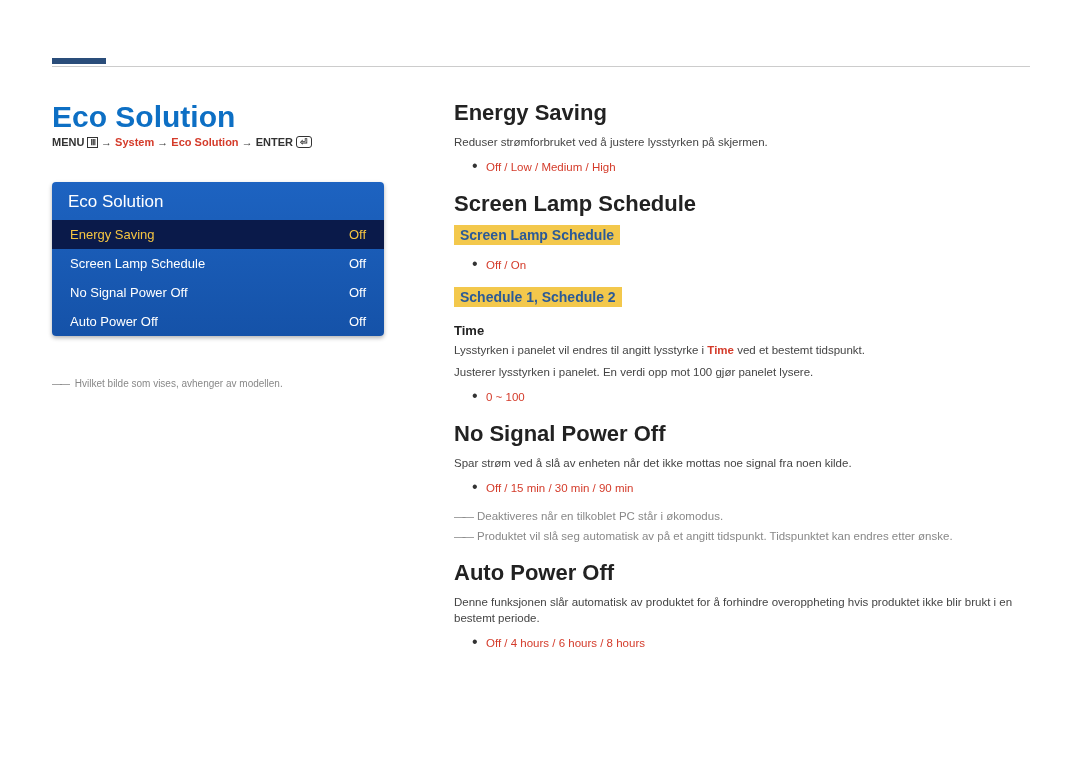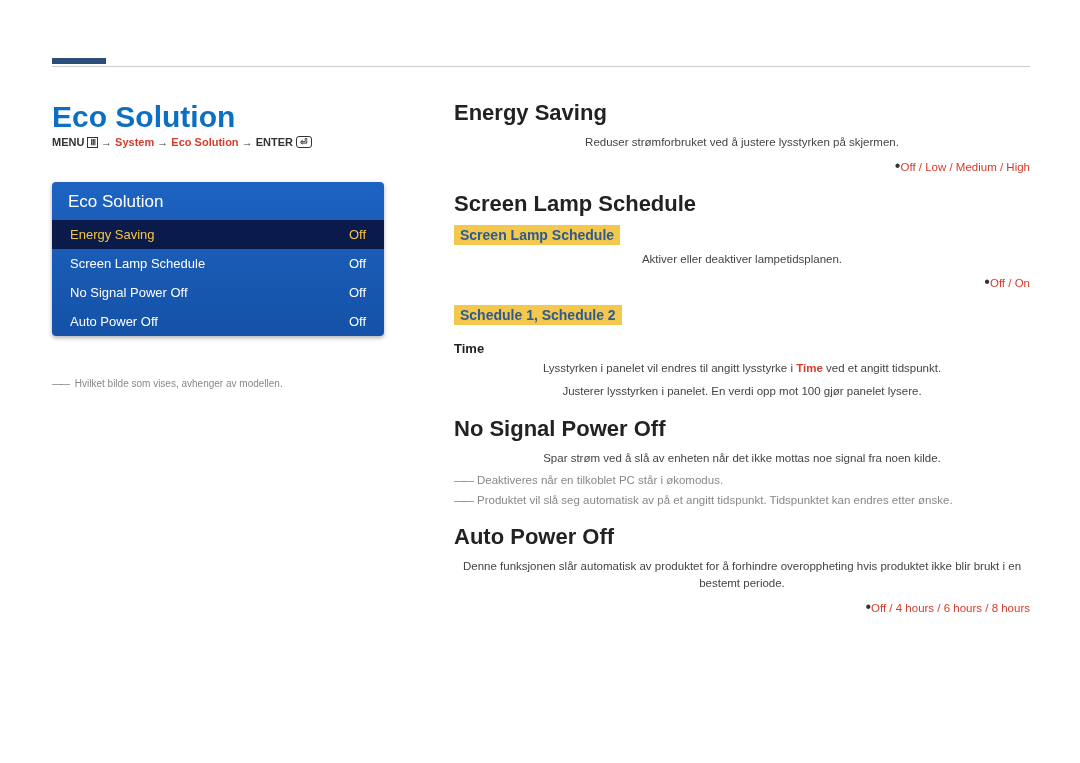--- a/index.html
+++ b/index.html
@@ -112,26 +112,24 @@
     font-size: 22px;
     font-weight: bold;
     color: #222;
     margin-bottom: 8px;
   }
   .body-text {
     font-size: 11.5px;
     color: #444;
     line-height: 1.45;
     margin-bottom: 6px;
-    text-align: center;
   }
   .bullet-list {
     list-style: none;
     margin: 4px 0 14px 18px;
-    text-align: right;
   }
   .bullet-list li::before {
     content: "•";
     color: #333;
     display: inline-block;
     width: 14px;
   }
   .bullet-list .red { color: #d43b2a; font-size: 11.5px; font-weight: normal; }
 
   .note-line {
@@ -216,38 +214,43 @@
     <div class="body-text">Reduser strømforbruket ved å justere lysstyrken på skjermen.</div>
     <ul class="bullet-list">
       <li><span class="red">Off / Low / Medium / High</span></li>
     </ul>
   </div>
 
   <div class="section-block">
     <div class="h2">Screen Lamp Schedule</div>
 
     <div class="highlight-sub">Screen Lamp Schedule</div>
-    <div class="body-text">Aktiver eller deaktiver lampetidsplanen.</div>
     <ul class="bullet-list">
       <li><span class="red">Off / On</span></li>
     </ul>
 
     <div class="highlight-sub">Schedule 1, Schedule 2</div>
 
     <div class="h4">Time</div>
     <div class="body-text">
-      <span>Lysstyrken i panelet vil endres til angitt lysstyrke i </span><span class="inline-red">Time</span><span> ved et angitt tidspunkt.</span>
+      <span>Lysstyrken i panelet vil endres til angitt lysstyrke i </span><span class="inline-red">Time</span><span> ved et bestemt tidspunkt.</span>
     </div>
 
     <div class="body-text">Justerer lysstyrken i panelet. En verdi opp mot 100 gjør panelet lysere.</div>
+    <ul class="bullet-list">
+      <li><span class="red">0 ~ 100</span></li>
+    </ul>
   </div>
 
   <div class="section-block">
     <div class="h2">No Signal Power Off</div>
     <div class="body-text">Spar strøm ved å slå av enheten når det ikke mottas noe signal fra noen kilde.</div>
+    <ul class="bullet-list">
+      <li><span class="red">Off / 15 min / 30 min / 90 min</span></li>
+    </ul>
     <div class="note-line">
       <span class="dash-mark">――</span><span>Deaktiveres når en tilkoblet PC står i økomodus.</span>
     </div>
     <div class="note-line">
       <span class="dash-mark">――</span><span>Produktet vil slå seg automatisk av på et angitt tidspunkt. Tidspunktet kan endres etter ønske.</span>
     </div>
   </div>
 
   <div class="section-block" style="margin-top:18px;">
     <div class="h2">Auto Power Off</div>

